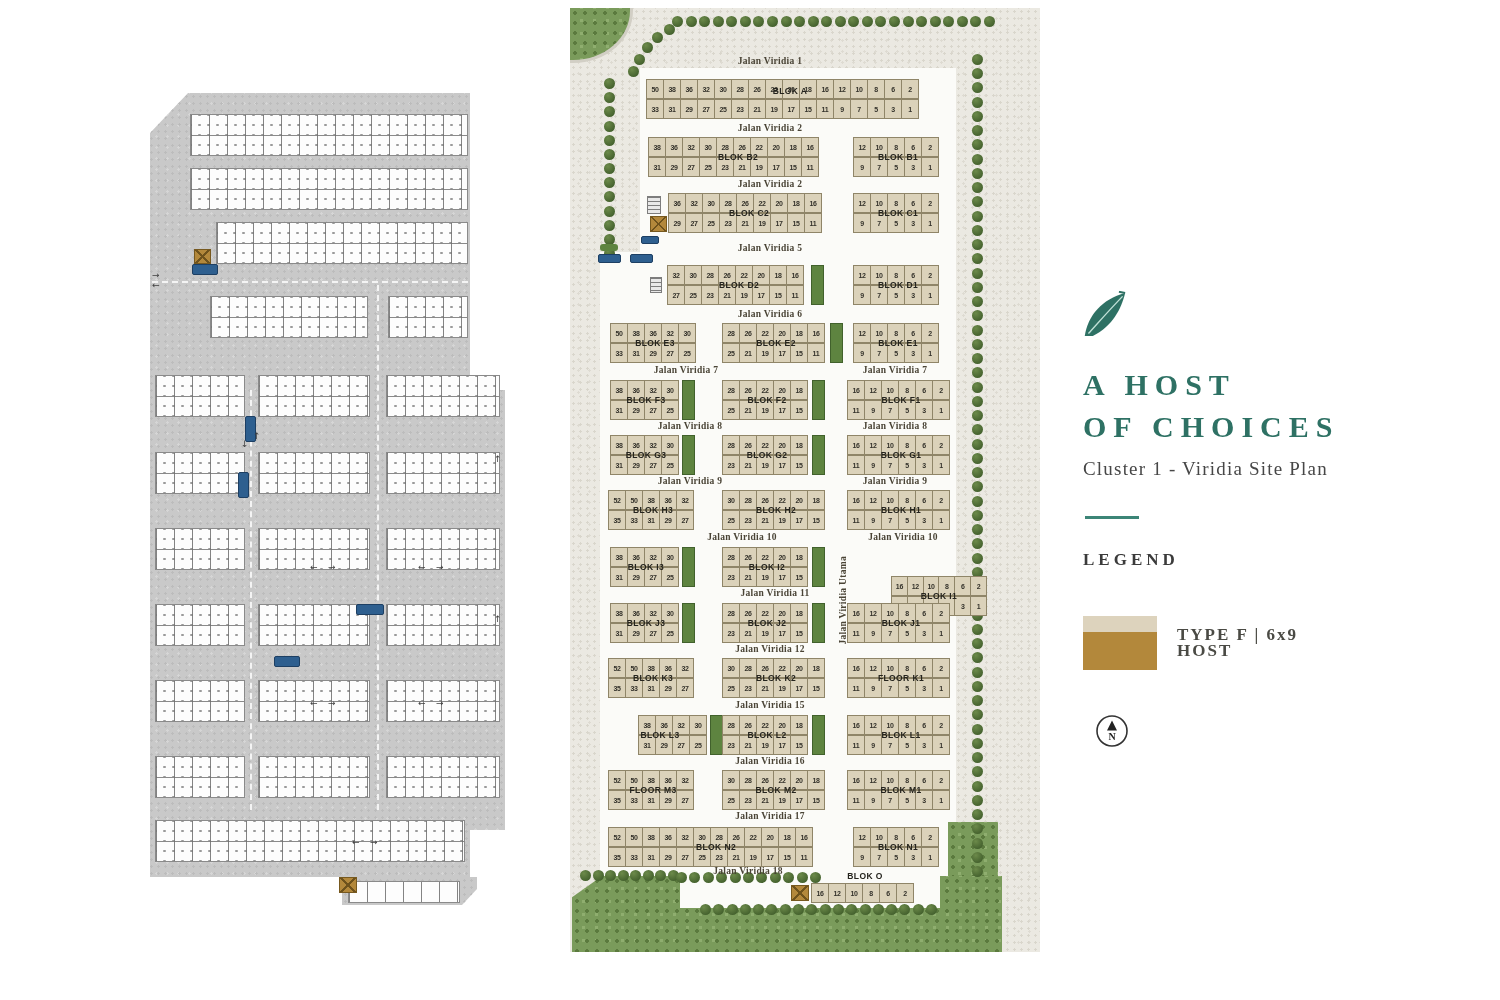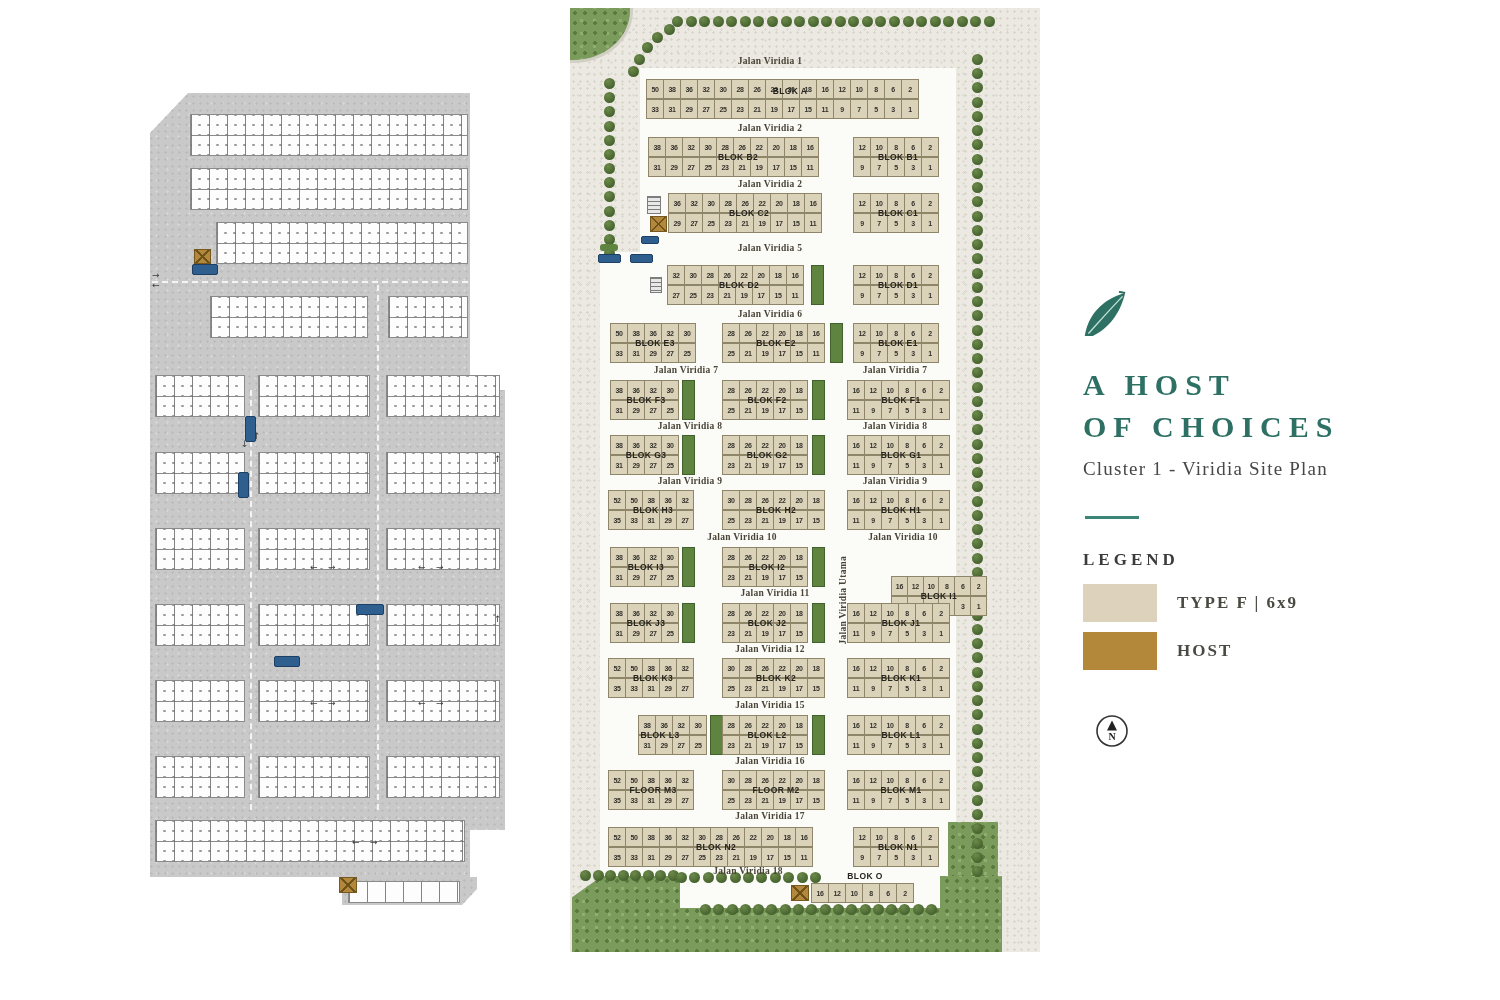--- a/index.html
+++ b/index.html
@@ -842,21 +842,21 @@
           <div class="cell">2</div>
         </div>
         <div class="brow">
           <div class="cell">11</div>
           <div class="cell">9</div>
           <div class="cell">7</div>
           <div class="cell">5</div>
           <div class="cell">3</div>
           <div class="cell">1</div>
         </div>
-        <div class="blok-label">BLOK K1</div>
+        <div class="blok-label">FLOOR K1</div>
       </div>
       <div class="blok" style="left: 610px; top: 715px; width: 72px; height: 40px; padding-left: 28px;">
         <div class="brow">
           <div class="cell">38</div>
           <div class="cell">36</div>
           <div class="cell">32</div>
           <div class="cell">30</div>
         </div>
         <div class="brow">
           <div class="cell">31</div>
@@ -931,21 +931,21 @@
           <div class="cell">18</div>
         </div>
         <div class="brow">
           <div class="cell">25</div>
           <div class="cell">23</div>
           <div class="cell">21</div>
           <div class="cell">19</div>
           <div class="cell">17</div>
           <div class="cell">15</div>
         </div>
-        <div class="blok-label">FLOOR M2</div>
+        <div class="blok-label">BLOK M2</div>
       </div>
       <div class="blok" style="left: 847px; top: 770px; width: 108px; height: 40px;">
         <div class="brow">
           <div class="cell">16</div>
           <div class="cell">12</div>
           <div class="cell">10</div>
           <div class="cell">8</div>
           <div class="cell">6</div>
           <div class="cell">2</div>
         </div>
@@ -1033,21 +1033,21 @@
     <path d="M4 40 C 10 20, 26 6, 50 3 C 44 18, 33 34, 12 41 Z" fill="#2e7164"></path>
     <path d="M8 38 C 20 28, 34 16, 47 6" stroke="#bfe0d6" stroke-width="1.4" fill="none"></path>
     <path d="M50 3 L 44 1" stroke="#2e7164" stroke-width="2" fill="none"></path>
   </svg>
   <div class="title-line" style="top:368px">A HOST</div>
   <div class="title-line" style="top:410px">OF CHOICES</div>
   <div id="subtitle">Cluster 1 - Viridia Site Plan</div>
   <div id="divider"></div>
   <div id="legend-title">LEGEND</div>
   <div id="legend-rows">
-      <div class="legend-row" style="top: 584px;">
+      <div class="legend-row" style="top: 616px;">
         <div class="swatch" style="background: rgb(221, 211, 189);"></div>
         <div class="legend-label">TYPE F | 6x9</div>
       </div>
       <div class="legend-row" style="top: 632px;">
         <div class="swatch" style="background: rgb(179, 136, 59);"></div>
         <div class="legend-label">HOST</div>
       </div>
     </div>
   <svg class="abs" style="left:1090px;top:709px" width="44" height="44" viewBox="0 0 44 44">
     <circle cx="22" cy="22" r="15" fill="#ffffff" stroke="#333" stroke-width="1.6"></circle>

